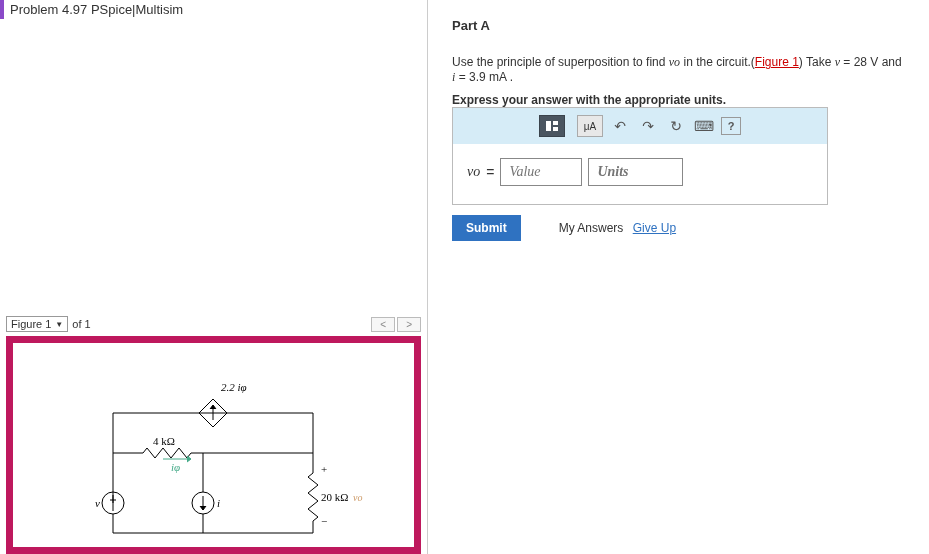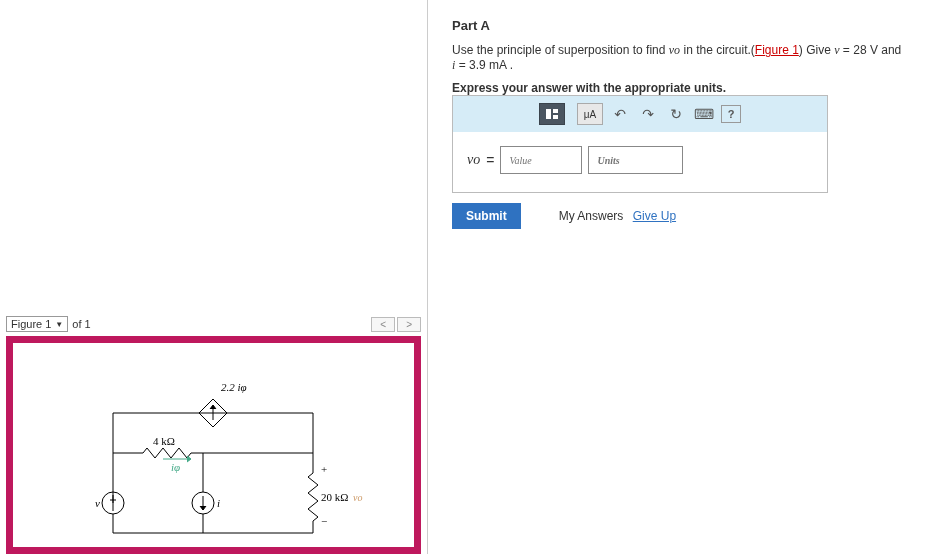--- a/index.html
+++ b/index.html
@@ -74,21 +74,21 @@
     top: 30px;
     left: 50px;
   }
   .right-pane {
     flex: 1;
     padding: 18px 24px;
   }
   .part-title {
     font-weight: bold;
     font-size: 13px;
-    margin-bottom: 10px;
+    margin-bottom: 22px;
   }
   .prompt-line {
     font-size: 12px;
     margin-bottom: 8px;
   }
   .prompt-line .link { color: #c00; text-decoration: underline; cursor: pointer; }
   .prompt-line .serif { font-family: Georgia, 'Times New Roman', serif; font-style: italic; }
   .instr {
     font-weight: bold;
     font-size: 12px;
@@ -161,21 +161,21 @@
     font-style: italic;
     font-size: 14px;
   }
   .eq { font-size: 14px; }
   .ans-input {
     border: 1px solid #888;
     height: 28px;
     padding: 0 8px;
     font-family: Georgia, 'Times New Roman', serif;
     font-style: italic;
-    font-size: 10px;
+    font-size: 14px;
     color: #999;
     background: #fff;
   }
   .value-input { width: 82px; }
   .units-input { width: 95px; font-weight: bold; }
   .submit-row {
     display: flex;
     align-items: center;
     gap: 38px;
     margin-top: 10px;
@@ -191,20 +191,21 @@
     cursor: pointer;
   }
   .my-answers { font-size: 12px; color: #333; }
   .give-up { color: #2f72c1; text-decoration: underline; cursor: pointer; margin-left: 6px; }
 </style>
 </head>
 <body>
 
 <div class="main">
   <div class="left-pane">
+    <div class="problem-title-bar">Problem 4.97 PSpice|Multisim</div>
 
     <div class="figure-bar">
       <div class="figure-select">
         <span>Figure 1</span>
         <span class="caret">▼</span>
       </div>
       <span class="of-text">of 1</span>
       <div class="nav-btns">
         <div class="nav-btn">&lt;</div>
         <div class="nav-btn">&gt;</div>
@@ -248,21 +249,21 @@
         <text x="290" y="128" font-size="10" font-style="italic" fill="#c96" font-family="Georgia">vo</text>
         <text x="258" y="100" font-size="11" font-family="Georgia">+</text>
         <text x="258" y="152" font-size="11" font-family="Georgia">−</text>
       </svg>
     </div>
   </div>
 
   <div class="right-pane">
     <div class="part-title">Part A</div>
     <div class="prompt-line">
-      <span>Use the principle of superposition to find </span><span class="serif">vo</span><span> in the circuit.(</span><span class="link">Figure 1</span><span>) Give </span><span class="serif">v</span><span> = 28 </span><span>V</span><span> and </span><span class="serif">i</span><span> = 3.9 </span><span>mA</span><span> .</span>
+      <span>Use the principle of superposition to find </span><span class="serif">vo</span><span> in the circuit.(</span><span class="link">Figure 1</span><span>) Take </span><span class="serif">v</span><span> = 28 </span><span>V</span><span> and </span><span class="serif">i</span><span> = 3.9 </span><span>mA</span><span> .</span>
     </div>
     <div class="instr">Express your answer with the appropriate units.</div>
 
     <div class="answer-box">
       <div class="toolbar">
         <div class="tb-group">
           <div class="tb-btn">
             <svg width="14" height="12">
                 <rect x="1" y="1" width="5" height="10" fill="#fff" stroke="none"></rect>
                 <rect x="8" y="1" width="5" height="4" fill="#fff" stroke="none"></rect>

